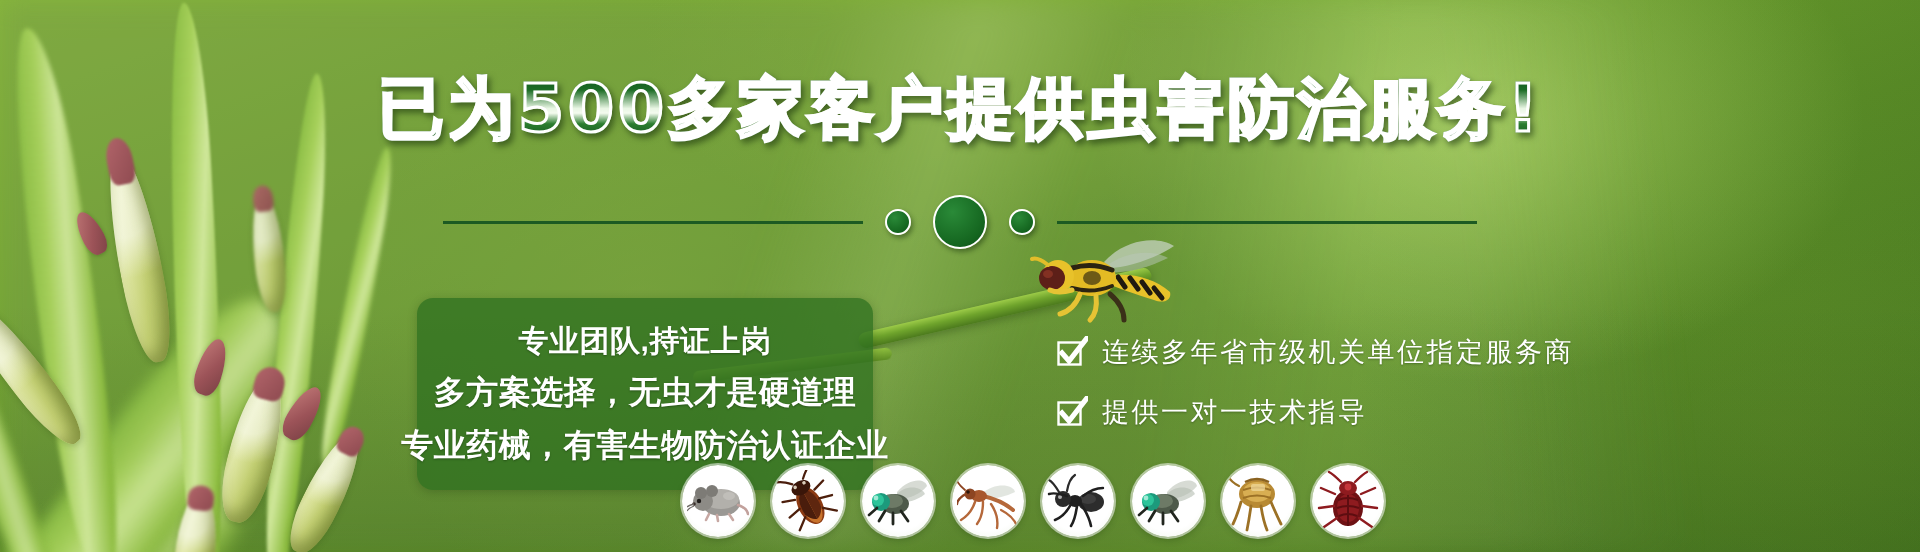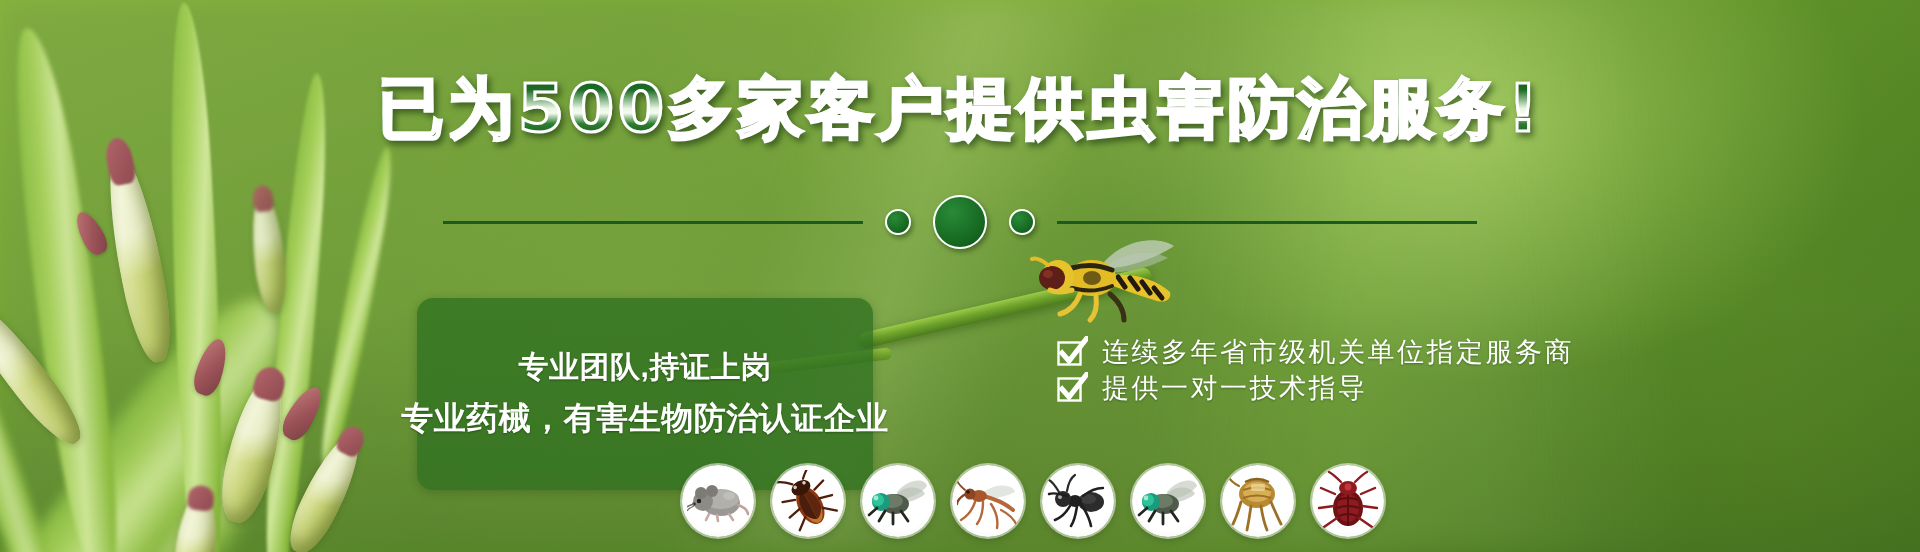--- a/index.html
+++ b/index.html
@@ -178,21 +178,21 @@
     text-shadow:0 1px 2px rgba(15,40,8,.45);
   }
   .panel-line.l1{ font-size:30px; letter-spacing:.5px; }
   .panel-line.l2{ font-size:32px; letter-spacing:.5px; }
   .panel-line.l3{ font-size:32px; letter-spacing:.5px; }
 
   
   .checks{
     position:absolute;
     left:1056px; top:334px;
-    display:flex; flex-direction:column; 
+    display:flex; flex-direction:column; gap:24px;
   }
   .check-row{ display:flex; align-items:center; gap:14px; }
   .check-box{ width:32px; height:32px; flex:0 0 32px; position:relative; }
   .check-row-label{
     color:#ffffff;
     font-size:27px;
     letter-spacing:2.5px;
     white-space:nowrap;
     text-shadow:0 1px 2px rgba(20,45,10,.4);
   }
@@ -279,20 +279,21 @@
   <div class="rule-row">
     <div class="rule"></div>
     <div class="dot sm"></div>
     <div class="dot lg"></div>
     <div class="dot sm"></div>
     <div class="rule"></div>
   </div>
 
   <div class="panel">
     <div class="panel-line l1">专业团队,持证上岗</div>
+    <div class="panel-line l2">多方案选择，无虫才是硬道理</div>
     <div class="panel-line l3">专业药械，有害生物防治认证企业</div>
   </div>
 
   <div class="checks">
     <div class="check-row">
       <span class="check-box">
         <svg viewBox="0 0 32 32" xmlns="http://www.w3.org/2000/svg">
           <rect x="2.5" y="6.5" width="22" height="22" fill="none" stroke="#ffffff" stroke-width="2.4"></rect>
           <path d="M6 17 L13 25 L31 2" fill="none" stroke="#ffffff" stroke-width="5.2" stroke-linecap="square" stroke-linejoin="miter"></path>
         </svg>

